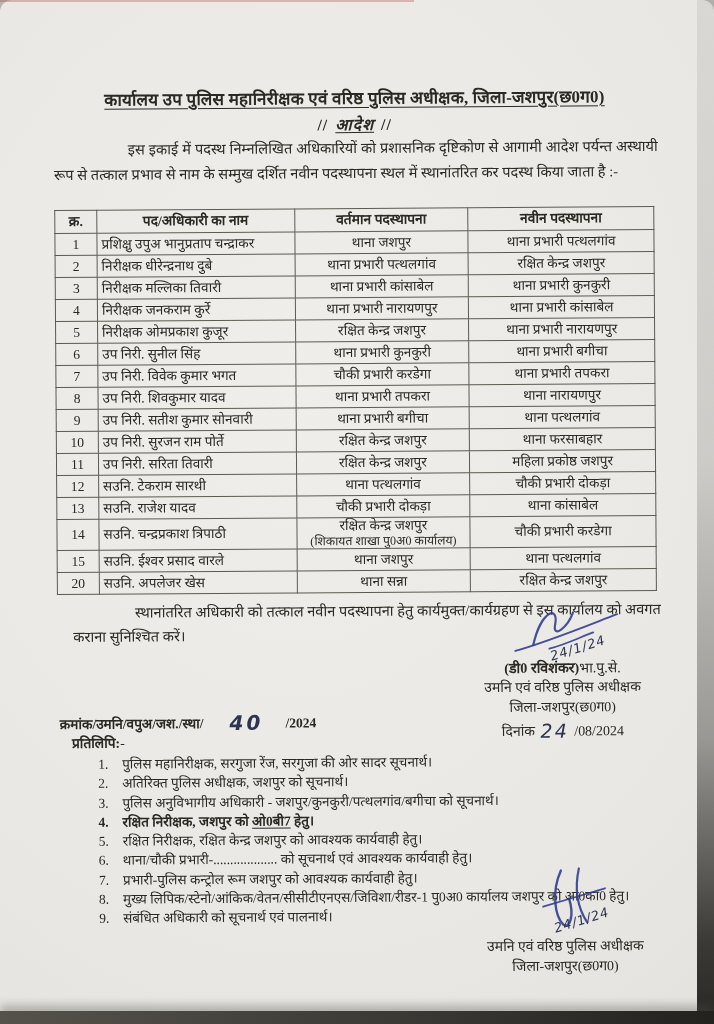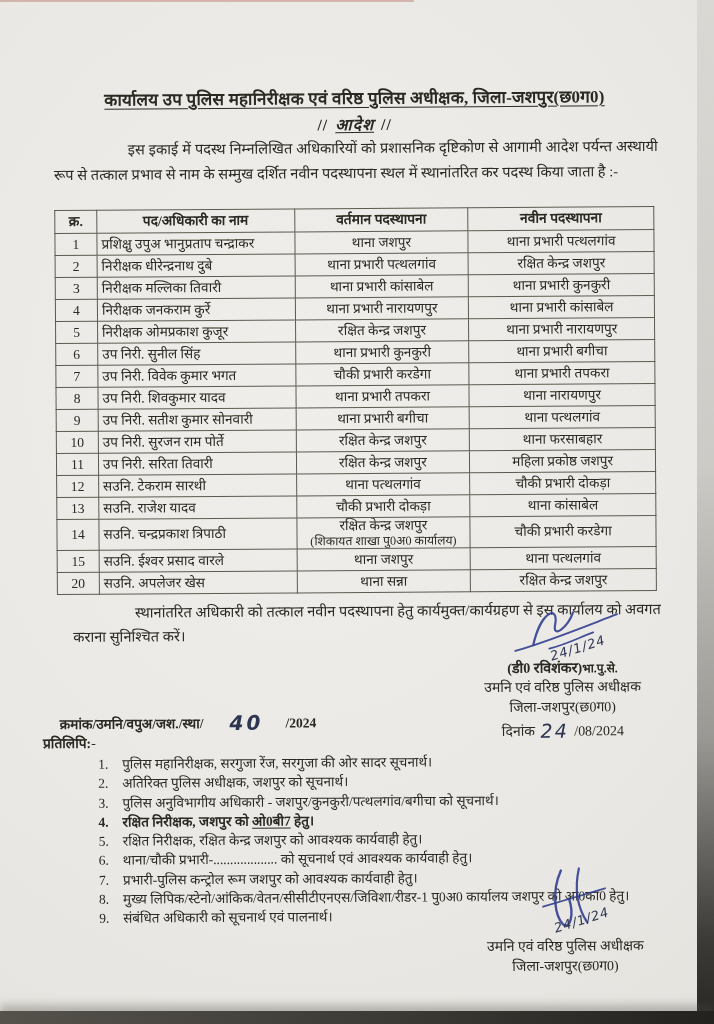--- a/index.html
+++ b/index.html
@@ -6,20 +6,21 @@
   body{
     width:714px;height:1024px;position:relative;overflow:hidden;
     background:#b7b5b1;
     font-family:"Liberation Serif","DejaVu Serif",serif;
     color:#2b2922;
   }
   .paper{
     position:absolute;inset:0;
     background:
       radial-gradient(130% 110% at 42% 38%, #efeeea 0%, #e9e8e4 48%, #e2e1dc 78%, #d6d5d0 100%);
+    border-radius: 12px;
   }
   .scan-top-line{position:absolute;left:0;top:0;width:58%;height:2px;background:rgba(168,84,74,0.35);}
   .edge-right{
     position:absolute;top:0;right:0;width:17px;height:100%;
     background:linear-gradient(to bottom, rgba(150,148,142,0.18) 0%, rgba(130,128,122,0.28) 45%,
       rgba(90,88,83,0.55) 72%, rgba(45,43,40,0.92) 92%, rgba(30,29,27,0.95) 100%);
   }
   .edge-bottom{
     position:absolute;left:0;bottom:0;width:100%;height:13px;
     background:linear-gradient(to right,#55524c 0%, #3c3a35 55%, #23221f 100%);
@@ -72,33 +73,33 @@
   .hw{
     font-family:"DejaVu Sans",sans-serif;font-style:italic;color:#2e3550;
   }
   .hw-date{
     position:absolute;display:inline-block;font-size:13px;letter-spacing:1px;
     transform:rotate(-17deg);
   }
   .sig-top .hw-date{left:118px;top:36px;}
   .sig-bottom .hw-date{left:118px;top:44px;}
   .sig-name{position:absolute;left:0;top:55px;width:100%;font-weight:700;font-size:14.2px;}
-  .sig-suffix{font-size:12px;font-weight:700;}
+  .sig-suffix{font-size:14px;font-weight:400;}
   .sig-top .sig-desig{position:absolute;left:0;top:75px;width:100%;}
   .sig-top .sig-district{position:absolute;left:0;top:95px;width:100%;}
   .sig-top .sig-date-line{position:absolute;left:0;top:116px;width:100%;}
   .hw-day{font-size:19px;letter-spacing:2px;position:relative;top:2px;margin:0 2px;text-align:right;}
   .sig-bottom .sig-desig{position:absolute;left:0;top:70px;width:100%;}
   .sig-bottom .sig-district{position:absolute;left:0;top:90px;width:100%;}
 
   .memo-number{
     position:absolute;left:58px;top:708px;font-size:13.6px;font-weight:700;white-space:nowrap;
   }
   .hw-num{font-size:20px;letter-spacing:3px;margin:0 22px 0 26px;position:relative;top:2px;}
-  .copies-label{position:absolute;left:41px;top:731px;font-size:13.8px;font-weight:700;}
+  .copies-label{position:absolute;left:70px;top:731px;font-size:13.8px;font-weight:700;}
 
   .copy-list{position:absolute;left:96px;top:753px;width:585px;font-size:13.5px;}
   .copy-item{display:flex;line-height:19.3px;white-space:nowrap;}
   .copy-item .num{width:24px;flex:0 0 24px;}
   .copy-item.bold{font-weight:700;}
   .u-word{text-decoration:underline;text-underline-offset:2px;font-weight:700;}
 </style>
 </head>
 <body>
 

